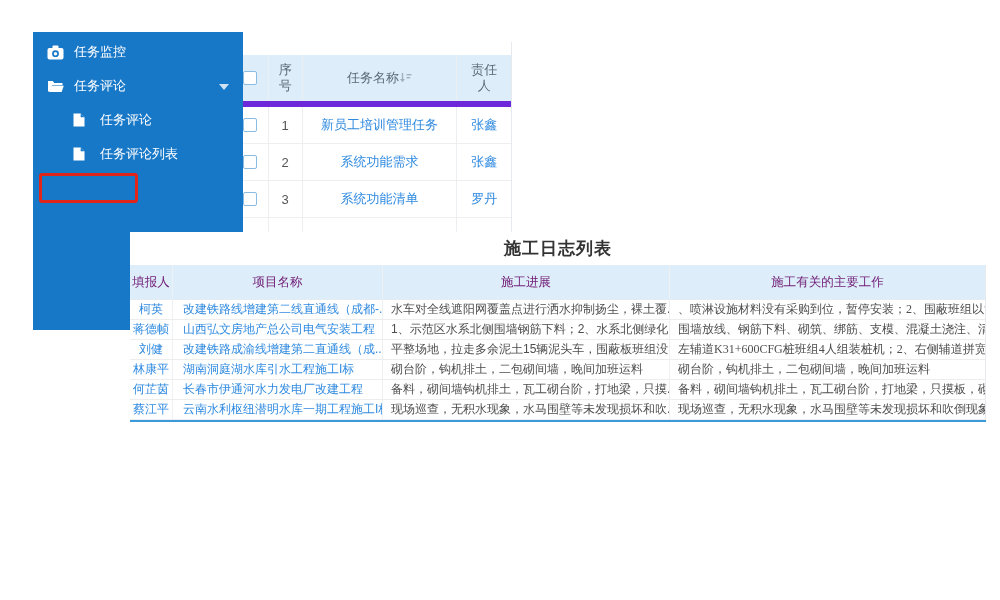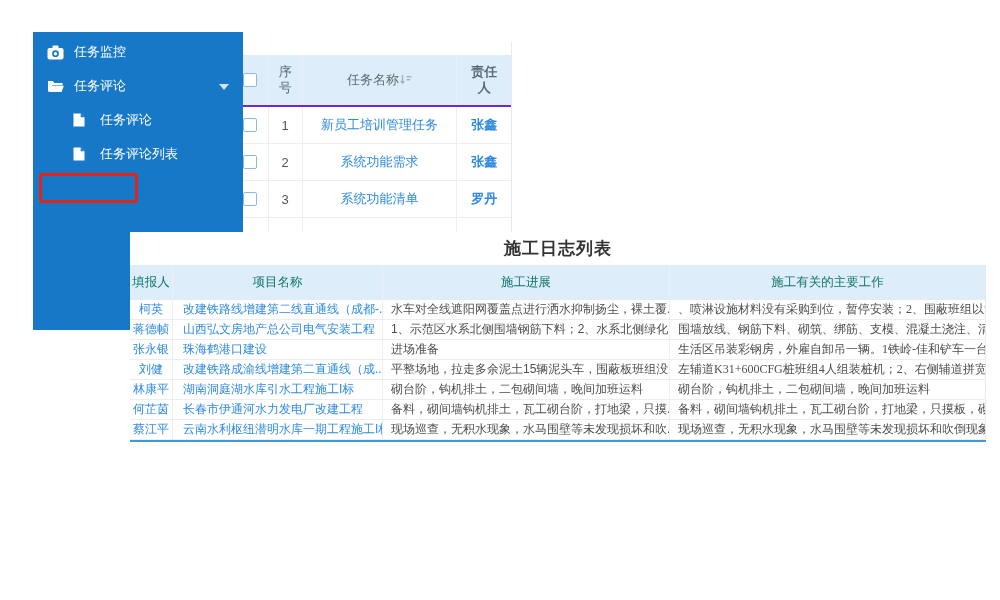--- a/index.html
+++ b/index.html
@@ -28,41 +28,41 @@
 
   
   .task-table { position:absolute; left:232px; top:42px; width:280px; height:190px;
     background:#fff; border-left:1px solid #e6eaee; border-right:1px solid #e6eaee;
     z-index:0; padding-top:13px; overflow:hidden; }
   .t-header { display:flex; height:52px; background:#ddedf9; }
   .t-header .cell { color:#5b6b79; font-size:13px; line-height:1.25; }
   .t-row { display:flex; height:37px; background:#fff; }
   .cell { display:flex; align-items:center; justify-content:center; text-align:center;
     border-right:1px solid #ebeff2; overflow:hidden; }
-  .cell:last-child { border-right:none;font-weight:bold; }
+  .cell:last-child { border-right:none; }
   .t-row .cell { border-bottom:0; }
   .t-row { border-bottom:1px solid #eeeeee; }
-  .t-header { border-bottom:2px solid #6d28d9; }
+  .t-header { border-bottom:6px solid #6d28d9; }
   .c-check { width:36px; }
   .c-seq   { width:34px; padding:0 7px; }
   .c-name  { width:156px; }
   .c-owner { width:54px; padding:0 9px; }
   .t-row .c-seq { color:#555; font-size:13px; }
   .link { color:#2f8ae0;text-align:right; }
   .t-row .c-name, .t-row .c-owner { font-size:13px; color:#2f8ae0; }
   .checkbox { width:14px; height:14px; border:1px solid #8abbe2; border-radius:2px;
     background:#fff; display:inline-block; }
 
   
   .log-table { position:absolute; left:130px; top:232px; width:856px; height:296px;
     background:#fff; z-index:3; }
   .log-title { height:33px; display:flex; align-items:center; justify-content:center;
     font-size:17px; font-weight:bold; color:#333; letter-spacing:1px; }
   .l-header { display:flex; height:35px; background:#ddedf9; border-bottom:1px solid #e3ecf3; }
-  .l-header .lcell { color:#0f766e; font-size:12.5px; justify-content:center; }
+  .l-header .lcell { color:#701a75; font-size:12.5px; justify-content:center; }
   .l-row { display:flex; height:20px; border-bottom:1px solid #ededed; background:#fff; }
   .lcell { display:flex; align-items:center; border-right:1px solid #eef1f4;
     overflow:hidden; white-space:nowrap; font-size:12px; }
   .lcell:last-child { border-right:1px solid #e6eaee;font-family:Liberation Serif, serif; }
   .lc-reporter { width:43px; justify-content:center; color:#2f8ae0; }
   .lc-project  { width:210px; padding:0 10px; color:#2f8ae0; text-overflow:ellipsis; }
   .lc-progress { width:287px; padding:0 8px; color:#4d4d4d; text-overflow:ellipsis; }
   .lc-work     { width:316px; padding:0 8px; color:#4d4d4d; text-overflow:ellipsis; }
   .bottom-line { height:2px; background:#3a9ada; }
 
@@ -187,26 +187,20 @@
     <div class="lcell lc-progress">水车对全线遮阳网覆盖点进行洒水抑制扬尘，裸土覆...</div>
     <div class="lcell lc-work">、喷淋设施材料没有采购到位，暂停安装；2、围蔽班组以货...</div>
   </div>
   <div class="l-row">
     <div class="lcell lc-reporter">蒋德帧</div>
     <div class="lcell lc-project">山西弘文房地产总公司电气安装工程</div>
     <div class="lcell lc-progress">1、示范区水系北侧围墙钢筋下料；2、水系北侧绿化...</div>
     <div class="lcell lc-work">围墙放线、钢筋下料、砌筑、绑筋、支模、混凝土浇注、清...</div>
   </div>
   <div class="l-row">
-    <div class="lcell lc-reporter">张永银</div>
-    <div class="lcell lc-project">珠海鹤港口建设</div>
-    <div class="lcell lc-progress">进场准备</div>
-    <div class="lcell lc-work">生活区吊装彩钢房，外雇自卸吊一辆。1铁岭-佳和铲车一台</div>
-  </div>
-  <div class="l-row">
     <div class="lcell lc-reporter">刘健</div>
     <div class="lcell lc-project">改建铁路成渝线增建第二直通线（成...</div>
     <div class="lcell lc-progress">平整场地，拉走多余泥土15辆泥头车，围蔽板班组没...</div>
     <div class="lcell lc-work">左辅道K31+600CFG桩班组4人组装桩机；2、右侧辅道拼宽...</div>
   </div>
   <div class="l-row">
     <div class="lcell lc-reporter">林康平</div>
     <div class="lcell lc-project">湖南洞庭湖水库引水工程施工I标</div>
     <div class="lcell lc-progress">砌台阶，钩机排土，二包砌间墙，晚间加班运料</div>
     <div class="lcell lc-work">砌台阶，钩机排土，二包砌间墙，晚间加班运料</div>

